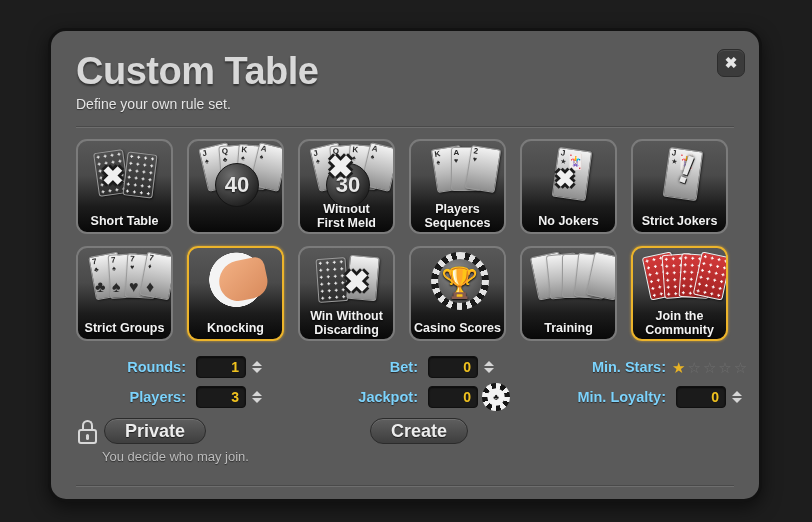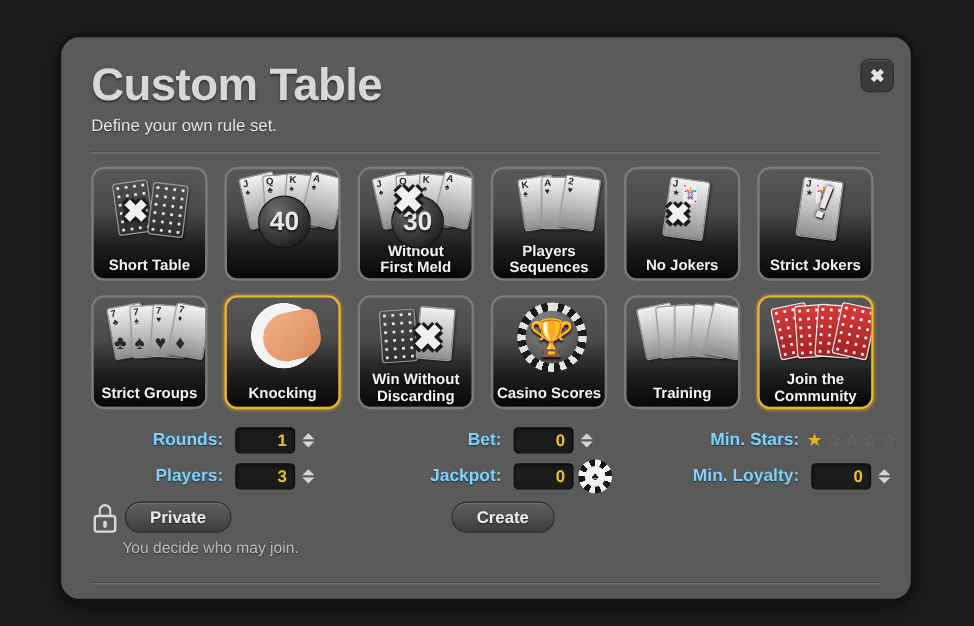--- a/index.html
+++ b/index.html
@@ -182,21 +182,21 @@
     border-radius:6px 6px 0 0;
   }
   .lock .kh {
     position:absolute; bottom:4px; left:8px; width:3px; height:6px;
     background:#d8d8d8; border-radius:2px;
   }
   .btn {
     height:26px; padding:0 20px; border-radius:13px;
     background:linear-gradient(to bottom,#5f5f5f,#3e3e3e);
     border:1px solid #2b2b2b;
-    color:#ededed; font-size:14px; font-weight:bold;
+    color:#ededed; font-size:18px; font-weight:bold;
     display:flex; align-items:center; justify-content:center;
     text-shadow:0 1px 1px rgba(0,0,0,.6);
     box-shadow:inset 0 1px 0 rgba(255,255,255,.10);
     cursor:pointer;
   }
   .hint {
     font-size:13px; color:#bdbdbd; margin-top:5px; margin-left:26px;
     text-shadow:0 1px 1px rgba(0,0,0,.5);
   }
   .foot-line {

